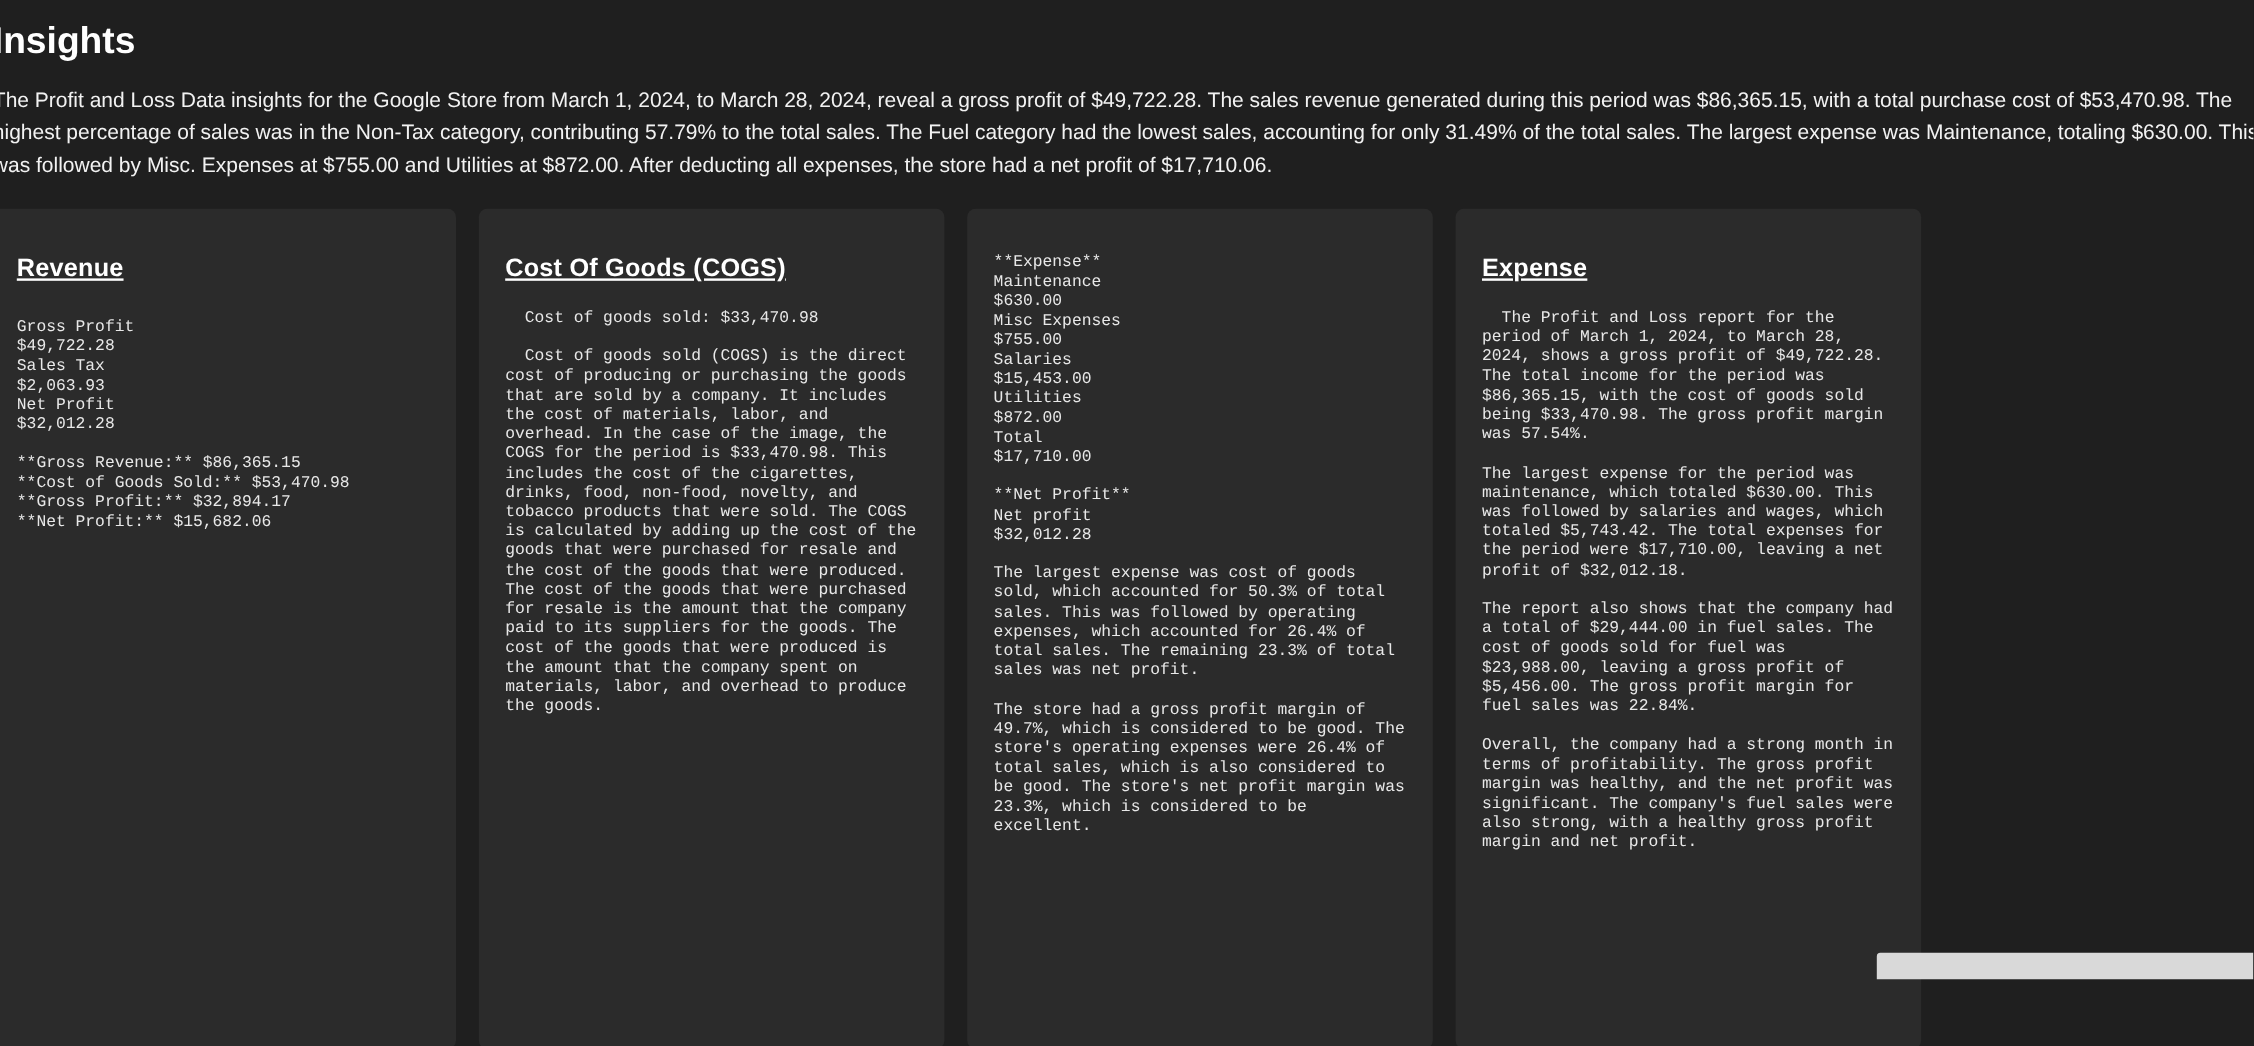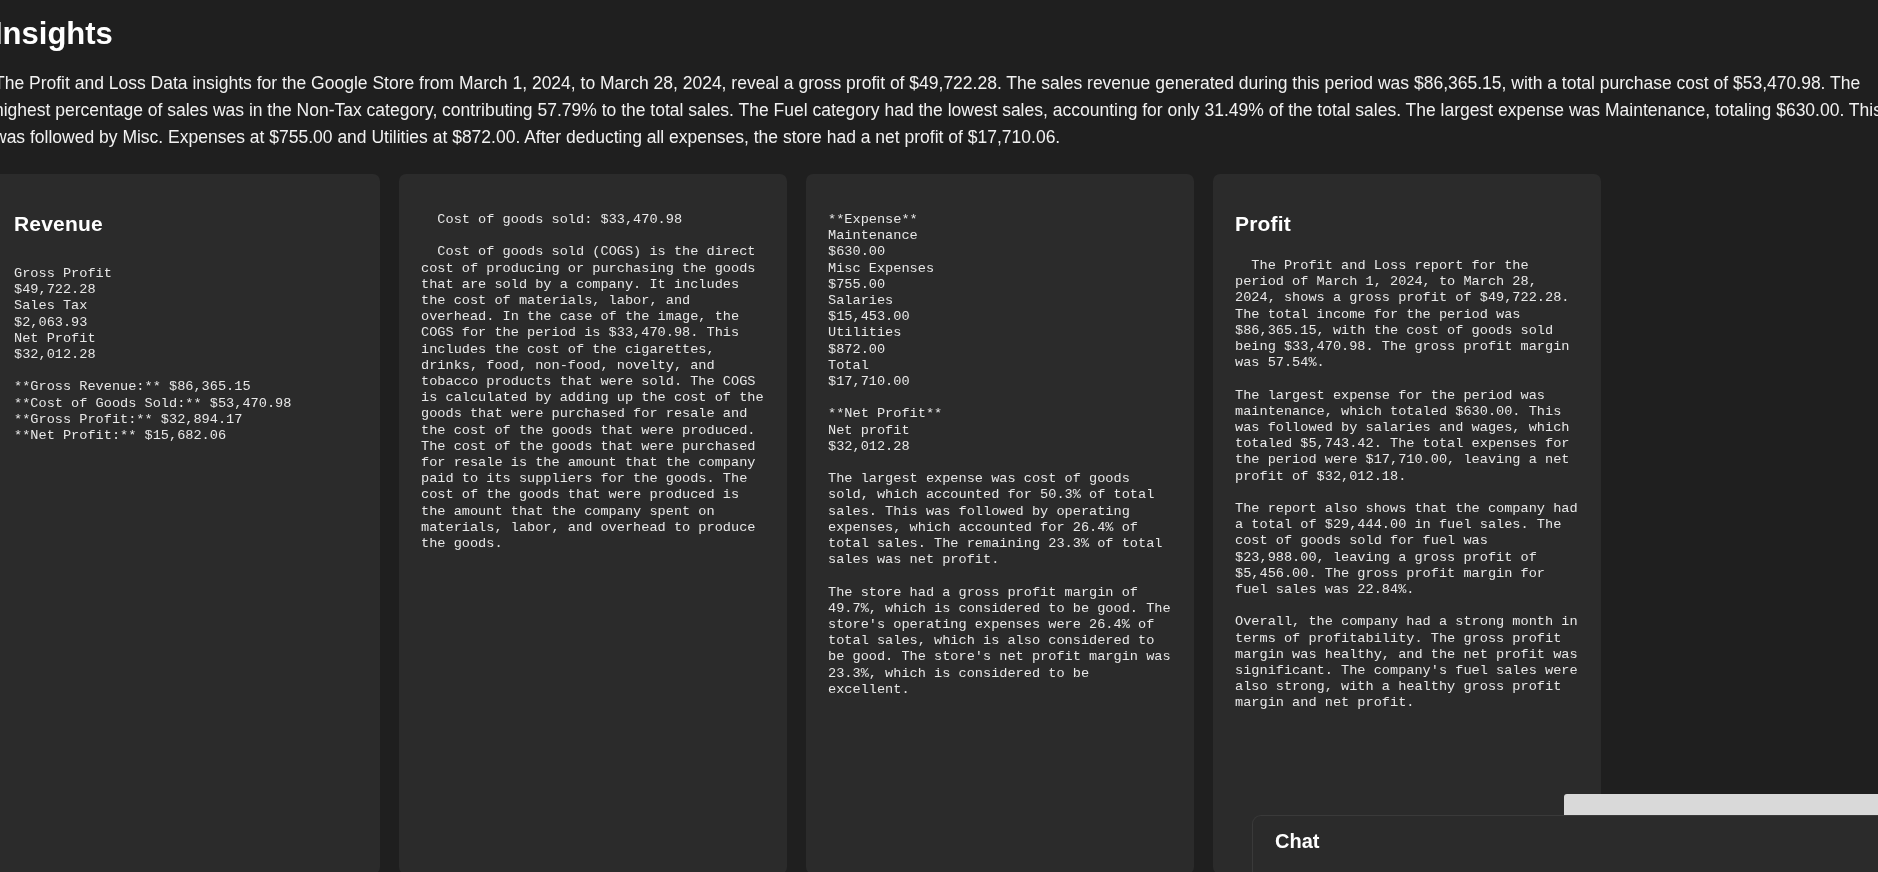--- a/index.html
+++ b/index.html
@@ -56,20 +56,21 @@
     padding: 38px 22px 0 22px;
     overflow: hidden;
     position: relative;
   }
   .card-title {
     font-size: 21px;
     font-weight: bold;
     color: #ffffff;
     margin: 0 0 22px 0;
     letter-spacing: 0.2px;
+    text-decoration: underline;
   }
   .mono {
     font-family: "Liberation Mono", monospace;
     font-size: 13.6px;
     line-height: 16.2px;
     color: #e8e8e8;
     white-space: pre-wrap;
     word-wrap: break-word;
   }
   .card-rev .card-title { margin-bottom: 30px; }
@@ -122,20 +123,21 @@
 Net Profit
 $32,012.28
 
 **Gross Revenue:** $86,365.15
 **Cost of Goods Sold:** $53,470.98
 **Gross Profit:** $32,894.17
 **Net Profit:** $15,682.06</div>
     </div>
 
     <div class="card">
+      <div class="card-title">Cost Of Goods (COGS)</div>
       <div class="mono">  Cost of goods sold: $33,470.98
 
   Cost of goods sold (COGS) is the direct cost of producing or purchasing the goods that are sold by a company. It includes the cost of materials, labor, and overhead. In the case of the image, the COGS for the period is $33,470.98. This includes the cost of the cigarettes, drinks, food, non-food, novelty, and tobacco products that were sold. The COGS is calculated by adding up the cost of the goods that were purchased for resale and the cost of the goods that were produced. The cost of the goods that were purchased for resale is the amount that the company paid to its suppliers for the goods. The cost of the goods that were produced is the amount that the company spent on materials, labor, and overhead to produce the goods.</div>
     </div>
 
     <div class="card">
       <div class="mono">**Expense**
 Maintenance
 $630.00
 Misc Expenses
@@ -150,31 +152,28 @@
 **Net Profit**
 Net profit
 $32,012.28
 
 The largest expense was cost of goods sold, which accounted for 50.3% of total sales. This was followed by operating expenses, which accounted for 26.4% of total sales. The remaining 23.3% of total sales was net profit.
 
 The store had a gross profit margin of 49.7%, which is considered to be good. The store's operating expenses were 26.4% of total sales, which is also considered to be good. The store's net profit margin was 23.3%, which is considered to be excellent.</div>
     </div>
 
     <div class="card">
-      <div class="card-title">Profit</div>
+      <div class="card-title">Expense</div>
       <div class="mono">  The Profit and Loss report for the period of March 1, 2024, to March 28, 2024, shows a gross profit of $49,722.28. The total income for the period was $86,365.15, with the cost of goods sold being $33,470.98. The gross profit margin was 57.54%.
 
 The largest expense for the period was maintenance, which totaled $630.00. This was followed by salaries and wages, which totaled $5,743.42. The total expenses for the period were $17,710.00, leaving a net profit of $32,012.18.
 
 The report also shows that the company had a total of $29,444.00 in fuel sales. The cost of goods sold for fuel was $23,988.00, leaving a gross profit of $5,456.00. The gross profit margin for fuel sales was 22.84%.
 
 Overall, the company had a strong month in terms of profitability. The gross profit margin was healthy, and the net profit was significant. The company's fuel sales were also strong, with a healthy gross profit margin and net profit.</div>
     </div>
 
   </div>
 
   <div class="chat-grip"></div>
 
-  <div class="chat-panel">
-    <div class="chat-header">Chat</div>
-  </div>
 
 </div>
 
 </body></html>

